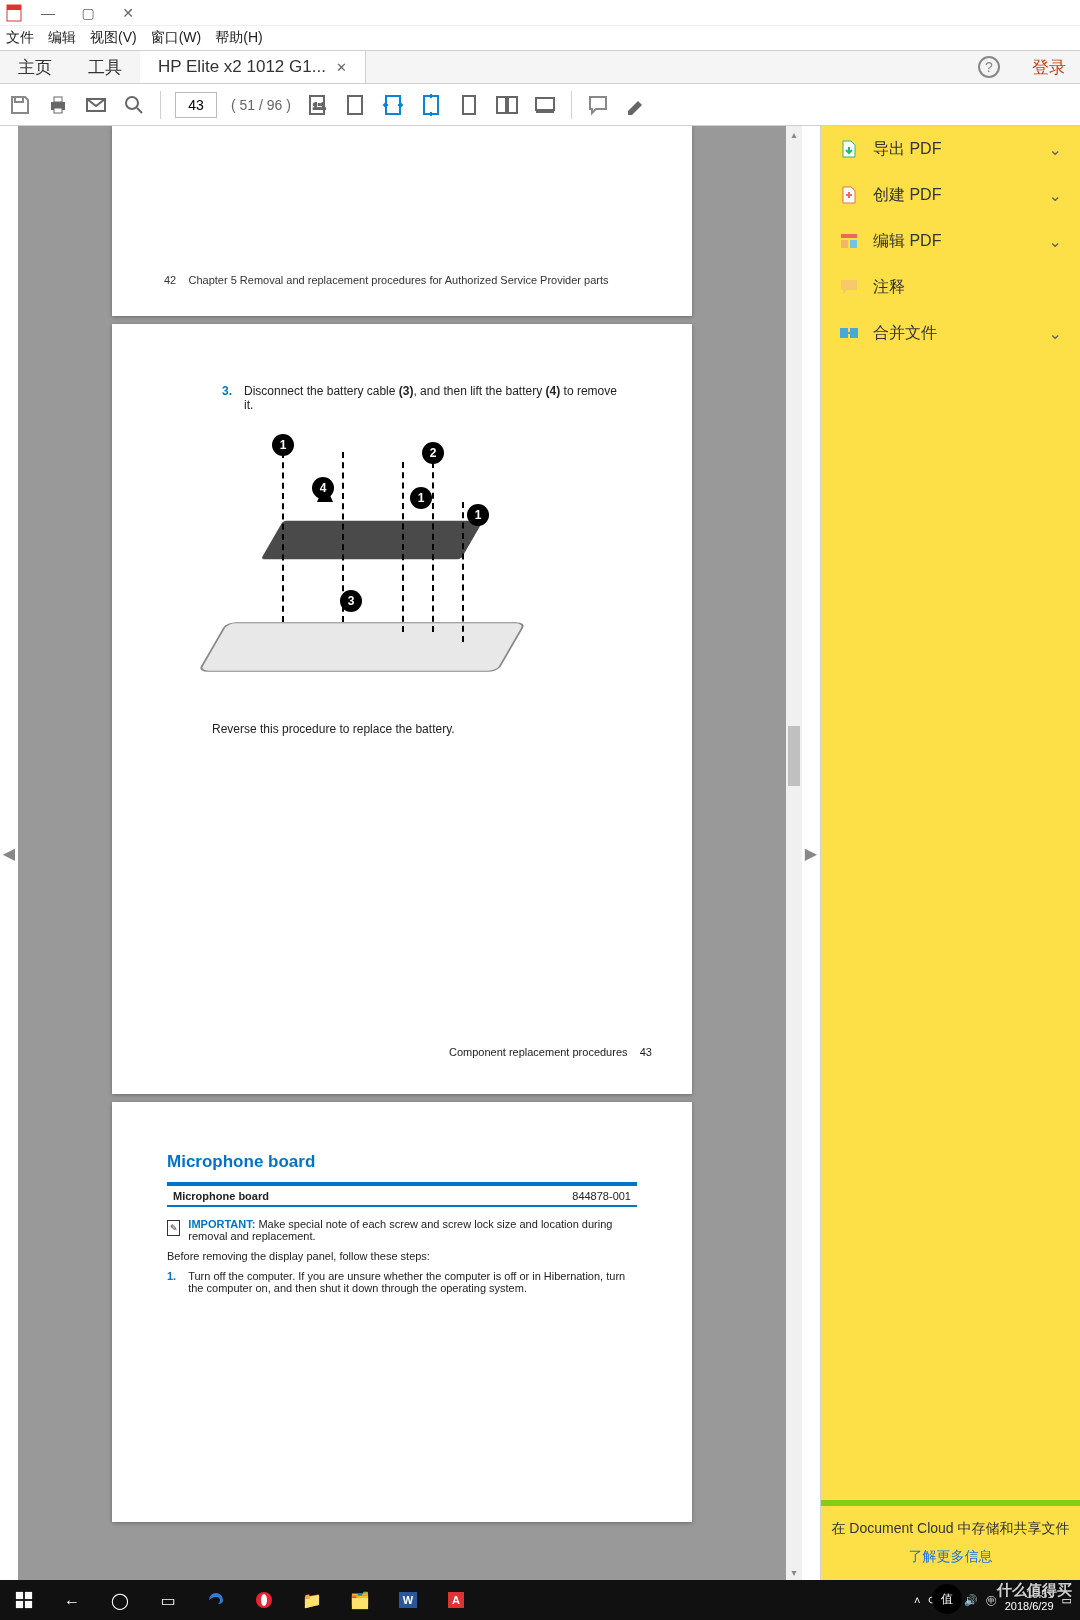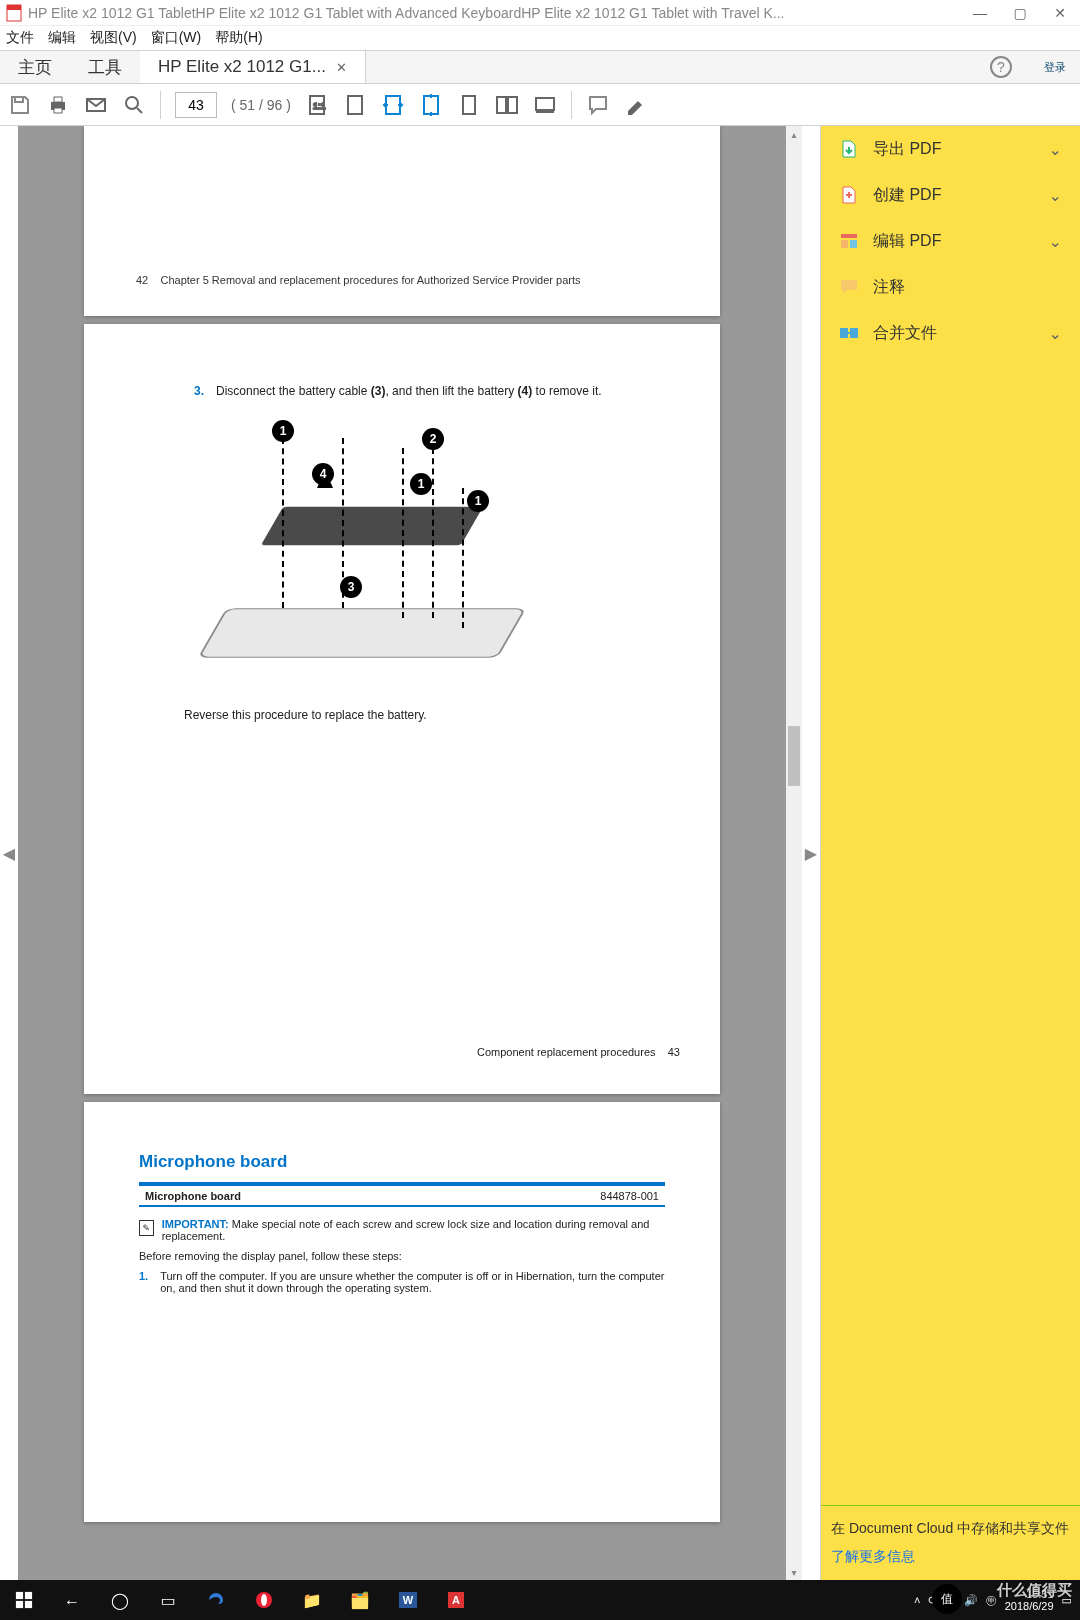--- a/index.html
+++ b/index.html
@@ -8,41 +8,41 @@
 .title-icon { width: 20px; height: 20px; margin: 0 4px; }
 .title-text { flex: 1; font-size: 14px; color: #888; overflow: hidden; white-space: nowrap; text-overflow: ellipsis; }
 .win-btn { width: 40px; height: 26px; display: flex; align-items: center; justify-content: center; color: #666; }
 .menubar { height: 24px; display: flex; align-items: center; padding: 0 6px; gap: 14px; font-size: 14px; color: #222; }
 .tab-strip { height: 34px; display: flex; align-items: stretch; background: #f5f5f5; border-top: 1px solid #d0d0d0; border-bottom: 1px solid #d0d0d0; }
 .tab { display: flex; align-items: center; padding: 0 18px; font-size: 17px; color: #333; }
 .tab.doc { background: #fff; border-right: 1px solid #d0d0d0; }
 .tab.doc .close { margin-left: 10px; font-size: 13px; color: #666; }
 .tab-spacer { flex: 1; }
 .help-circle { width: 22px; height: 22px; border: 2px solid #888; border-radius: 50%; display: flex; align-items: center; justify-content: center; color: #888; font-size: 14px; margin-right: 18px; align-self: center; }
-.login { font-size: 11px; padding: 0 14px; color: #0c4a6e; align-self: center; }
+.login { font-size: 17px; padding: 0 14px; color: #c2410c; align-self: center; }
 .toolbar { height: 42px; display: flex; align-items: center; border-bottom: 1px solid #d0d0d0; padding: 0 8px; gap: 14px; }
 .tb-icon { width: 24px; height: 24px; display: flex; align-items: flex-start; justify-content: center; }
 .tb-sep { width: 1px; height: 28px; background: #d0d0d0; }
 .page-input { width: 42px; height: 26px; border: 1px solid #bbb; text-align: center; font-size: 14px; }
 .page-count { color: #666; font-size: 14px; }
 .content-row { display: flex; height: calc(100% - 26px - 24px - 34px - 42px - 40px); }
 .nav-arrow { width: 18px; display: flex; align-items: center; justify-content: center; color: #888; font-size: 16px; }
 .doc-area { flex: 1; background: #999; overflow: hidden; position: relative; display: flex; flex-direction: column; align-items: center; padding-top: 0; }
 .scrollbar-v { width: 16px; background: #f0f0f0; position: relative; }
 .scroll-up, .scroll-down { position: absolute; width: 16px; height: 16px; display: flex; align-items: center; justify-content: center; color: #888; font-size: 10px; }
 .scroll-up { top: 0; } .scroll-down { bottom: 0; }
 .scroll-thumb { position: absolute; top: 600px; width: 12px; left: 2px; height: 60px; background: #c0c0c0; }
 .sidebar { width: 260px; background: #fde047; border-left: 1px solid #d0d0d0; display: flex; flex-direction: column; }
 .side-item { display: flex; align-items: center; height: 46px; padding: 0 18px; gap: 14px; font-size: 16px; color: #333; }
 .side-item .chev { margin-left: auto; color: #666; }
 .side-icon { width: 20px; height: 20px; }
-.side-bottom { margin-top: auto; border-top: 1px solid #84cc16; padding: 14px 10px; font-size: 14px; color: #333; }
+.side-bottom { margin-top: auto; border-top: 6px solid #84cc16; padding: 14px 10px; text-align: center; font-size: 14px; color: #333; }
 .side-link { color: #1a73e8; margin-top: 10px; display: block; }
 
-.page { width: 636px; background: #fff; margin: 0 0 8px 0; box-shadow: 0 1px 4px rgba(0,0,0,.3); font-size: 12px; color: #222; position: relative; font-family: "Arial", sans-serif; }
+.page { width: 580px; background: #fff; margin: 0 0 8px 0; box-shadow: 0 1px 4px rgba(0,0,0,.3); font-size: 12px; color: #222; position: relative; font-family: "Arial", sans-serif; }
 .page.pA { height: 190px; }
 .page.pB { height: 770px; }
 .page.pC { height: 420px; }
 .pA-footer { position: absolute; bottom: 30px; left: 52px; font-size: 11px; color: #333; }
 .pB-body { padding: 60px 70px 20px 110px; }
 .step { display: flex; gap: 12px; }
 .step-num { color: #0074c8; font-weight: bold; }
 .diagram { width: 340px; height: 280px; margin: 10px auto; position: relative; }
 .callout { position: absolute; width: 22px; height: 22px; border-radius: 50%; background: #000; color: #fff; font-weight: bold; font-size: 12px; display: flex; align-items: center; justify-content: center; }
 .callout.c1a { top: 12px; left: 20px; } .callout.c2 { top: 20px; left: 170px; }
@@ -74,21 +74,20 @@
 </head>
 <body>
 
 <div class="window-titlebar">
   <span class="title-icon">
     <svg viewBox="0 0 20 20">
         <rect x="3" y="2" width="14" height="16" fill="#fff" stroke="#d33"></rect>
         <rect x="3" y="2" width="14" height="5" fill="#d33"></rect>
       </svg>
   </span>
-  <span class="title-text">HP Elite x2 1012 G1 TabletHP Elite x2 1012 G1 Tablet with Advanced KeyboardHP Elite x2 1012 G1 Tablet with Travel K...</span>
   <div class="win-btn">—</div>
   <div class="win-btn">▢</div>
   <div class="win-btn">✕</div>
 </div>
 
 <div class="menubar">
   <span>文件</span>
   <span>编辑</span>
   <span>视图(V)</span>
   <span>窗口(W)</span>

